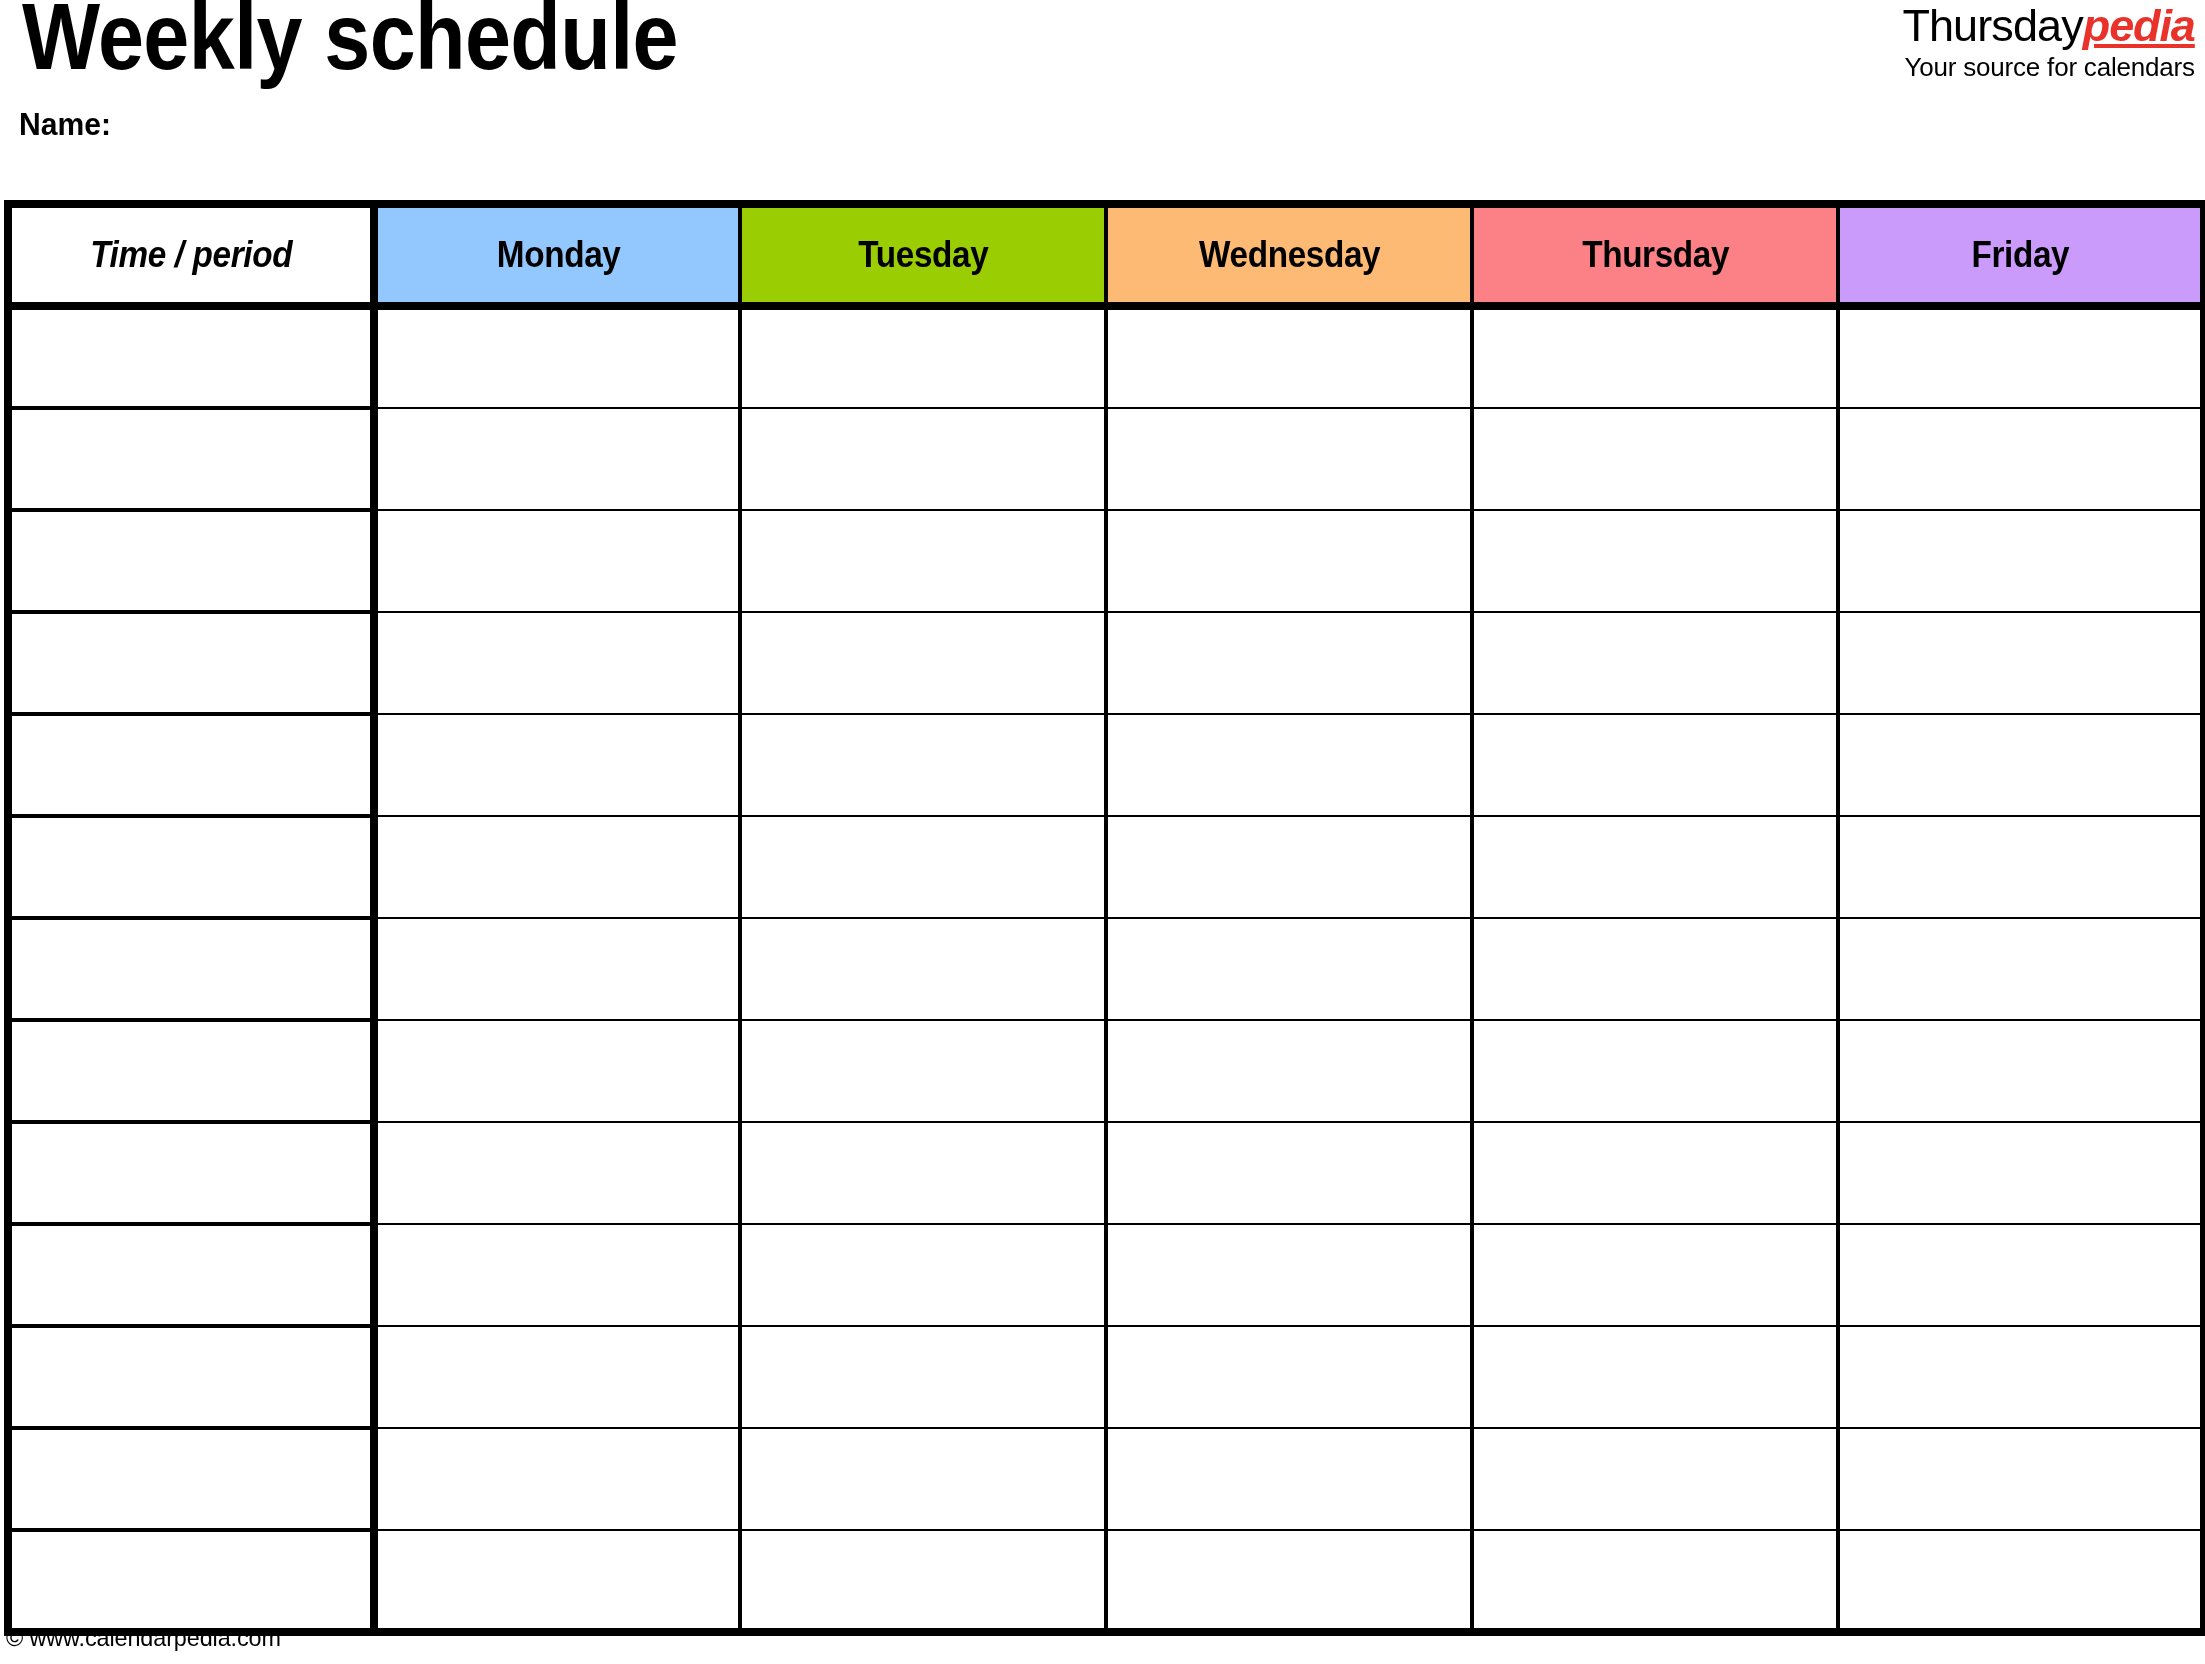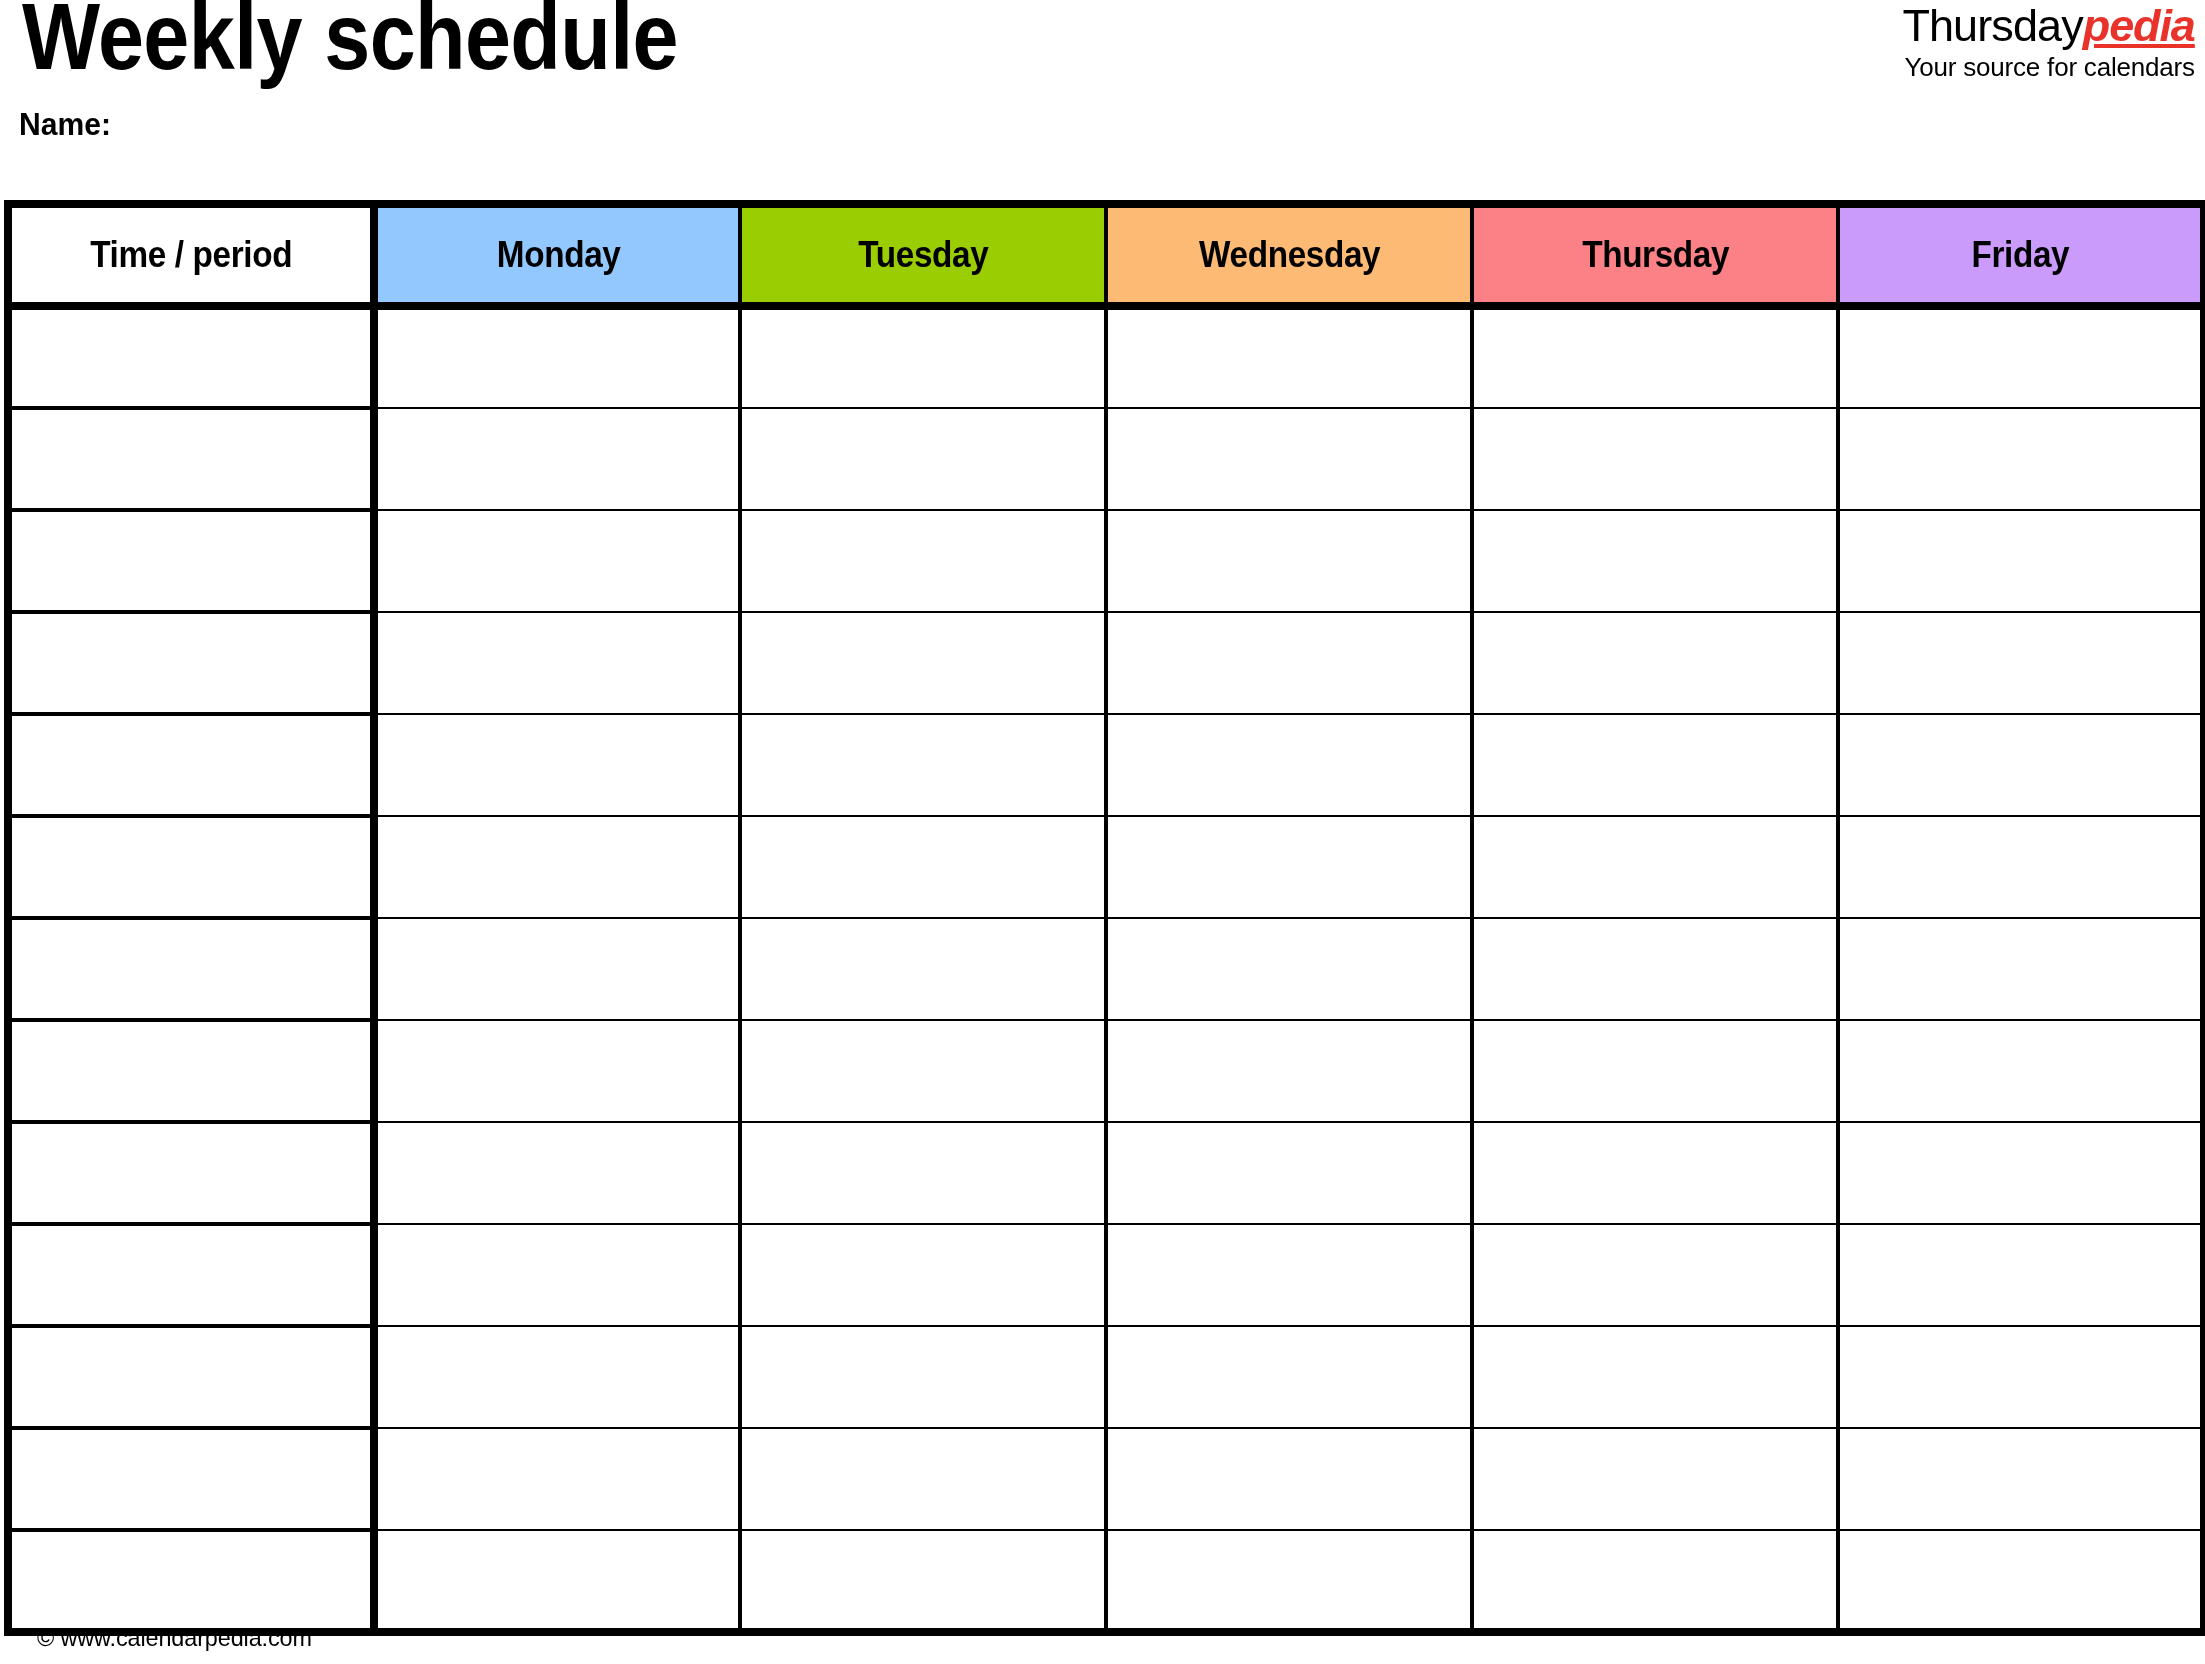--- a/index.html
+++ b/index.html
@@ -170,21 +170,20 @@
   .footer {
     position: absolute;
     left: 5.9px;
     top: 1627px;
     font-size: 23.4px;
     font-weight: 400;
     color: #000000;
     letter-spacing: -0.1px;
     white-space: nowrap;
     line-height: 1.0;
-    margin-left: 31px;
   }
 </style>
 </head>
 <body>
 
 <div class="page">
 
   <div class="header-band">
     <div class="doc-title">Weekly schedule</div>
 
@@ -200,21 +199,21 @@
     <colgroup>
       <col class="col-time">
       <col class="col-day">
       <col class="col-day">
       <col class="col-day">
       <col class="col-day">
       <col class="col-day">
     </colgroup>
     <thead>
       <tr class="head-row">
-          <th class="head-time" style="background: rgb(255, 255, 255);"><span>Time / period</span></th>
+          <th class="head-time" style="background: rgb(255, 255, 255); font-style: italic;"><span>Time / period</span></th>
           <th class="head-day" style="background: rgb(146, 200, 254);"><span>Monday</span></th>
           <th class="head-day" style="background: rgb(154, 205, 2);"><span>Tuesday</span></th>
           <th class="head-day" style="background: #fdba74;"><span>Wednesday</span></th>
           <th class="head-day" style="background: rgb(251, 129, 134);"><span>Thursday</span></th>
           <th class="head-day head-day-last" style="background: rgb(202, 155, 250);"><span>Friday</span></th>
         </tr>
     </thead>
     <tbody>
         <tr class="body-row">
           <td class="cell-time"></td>

